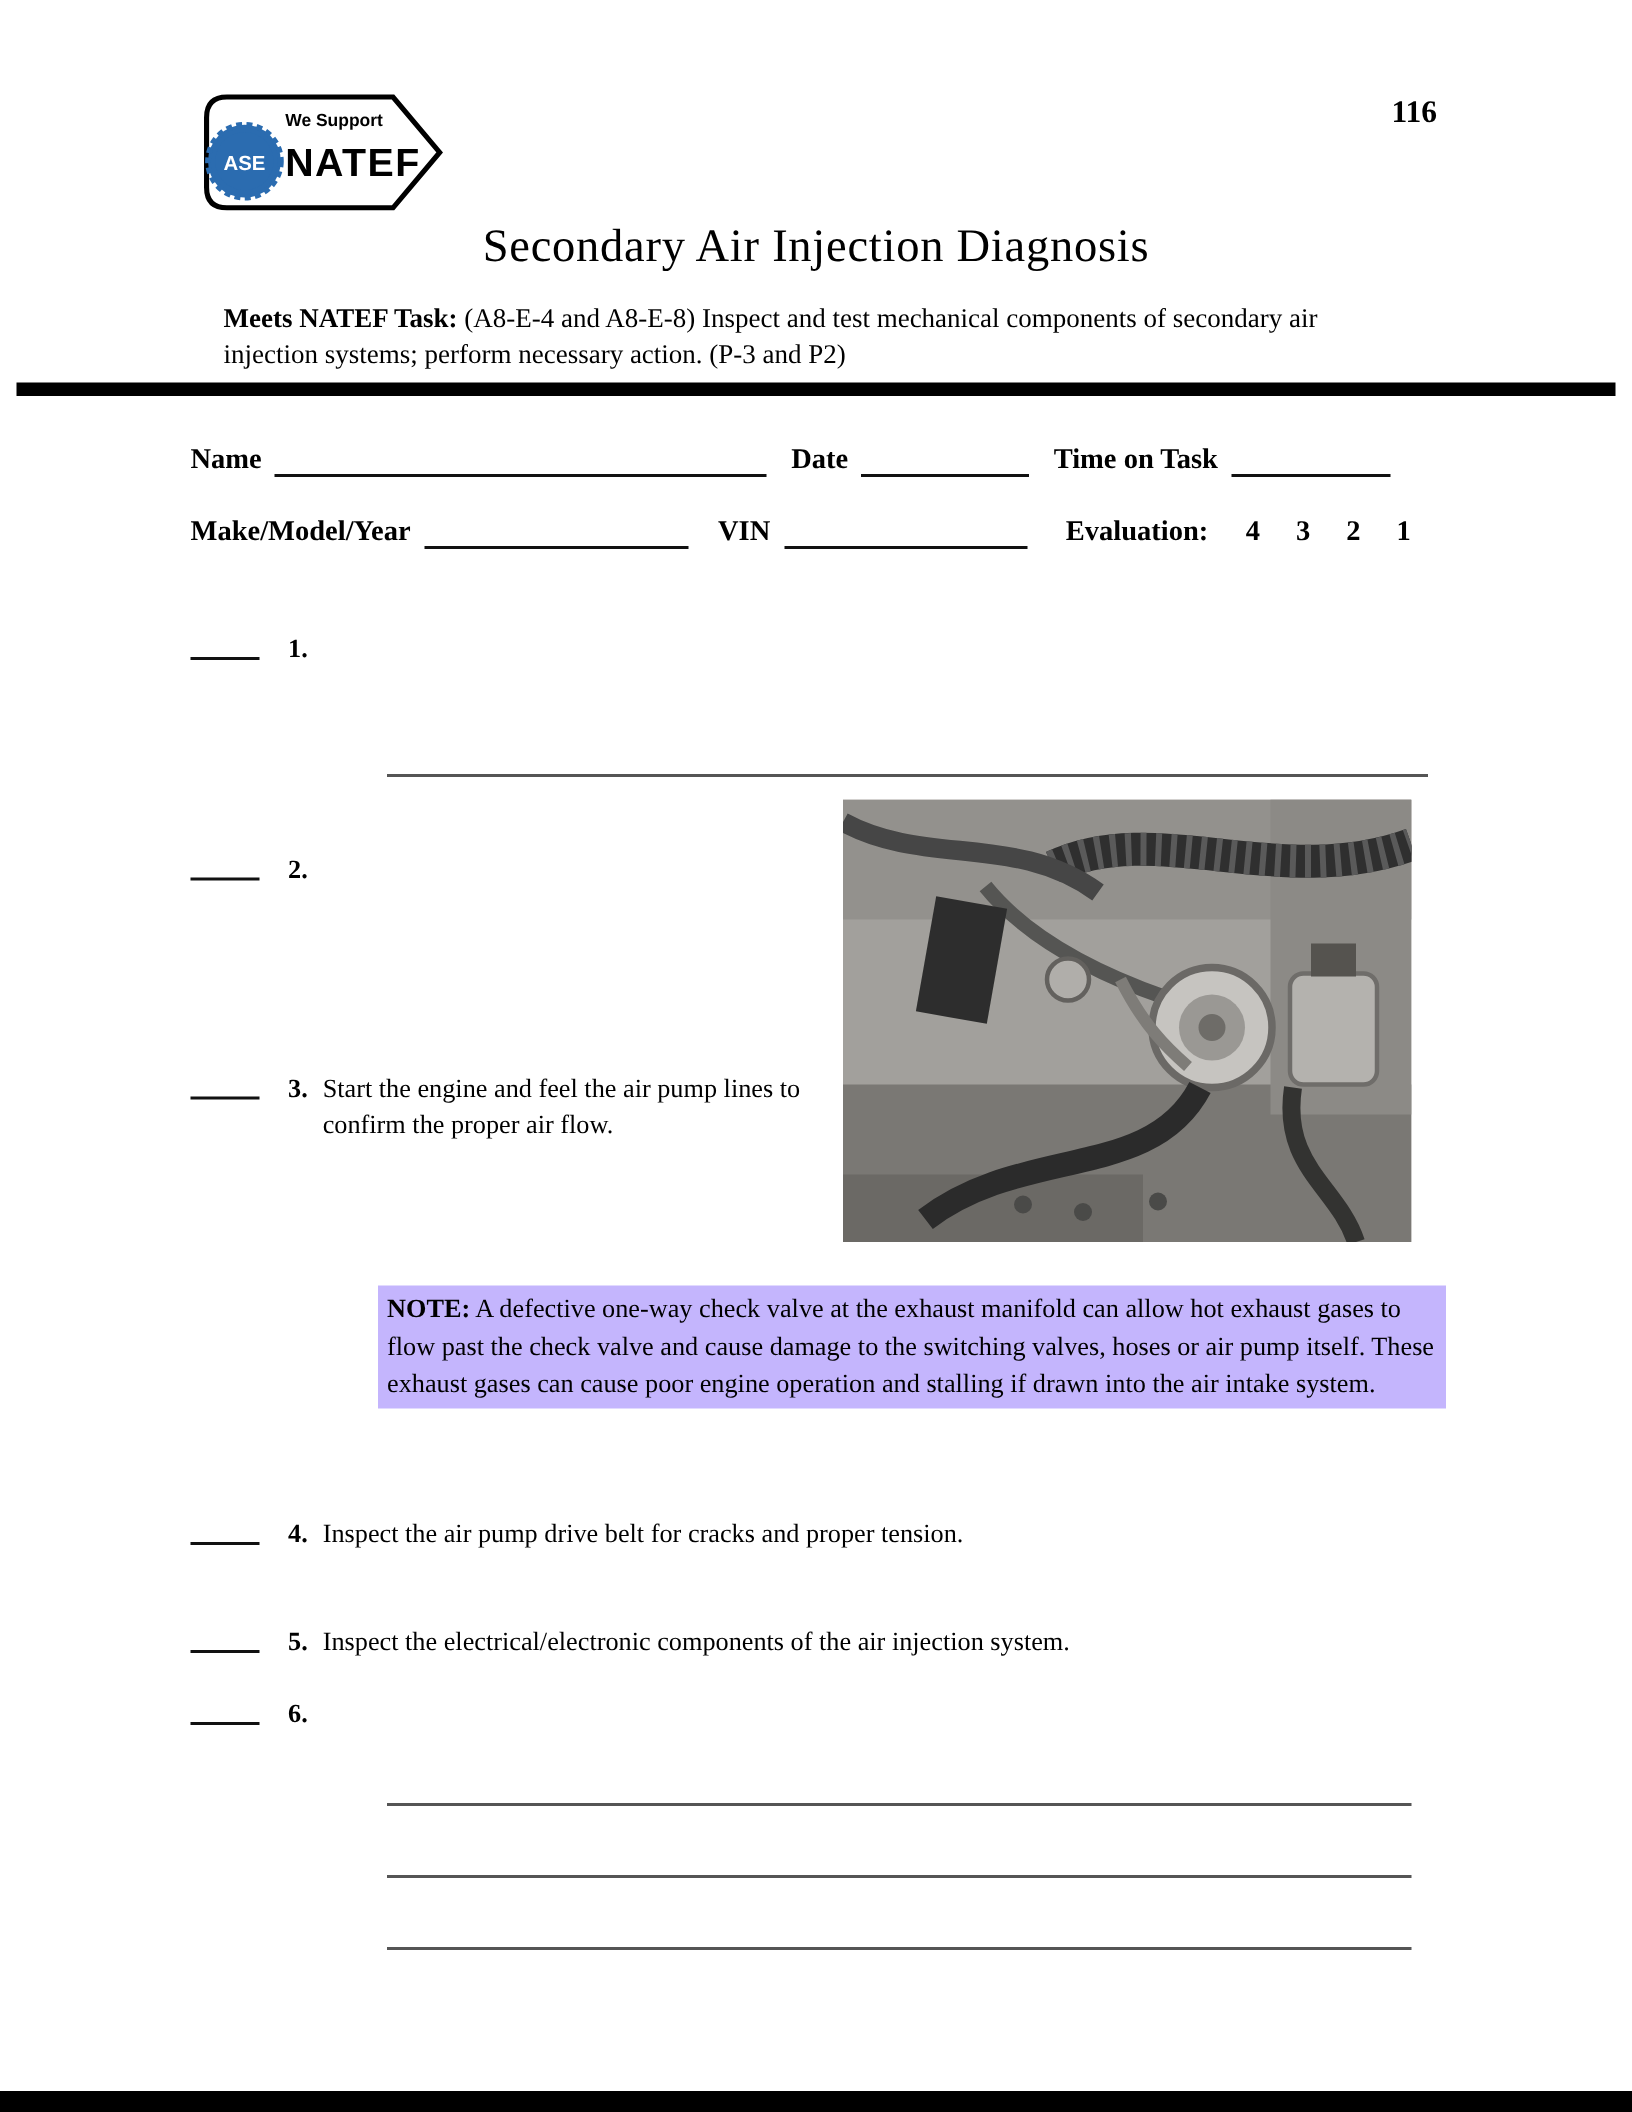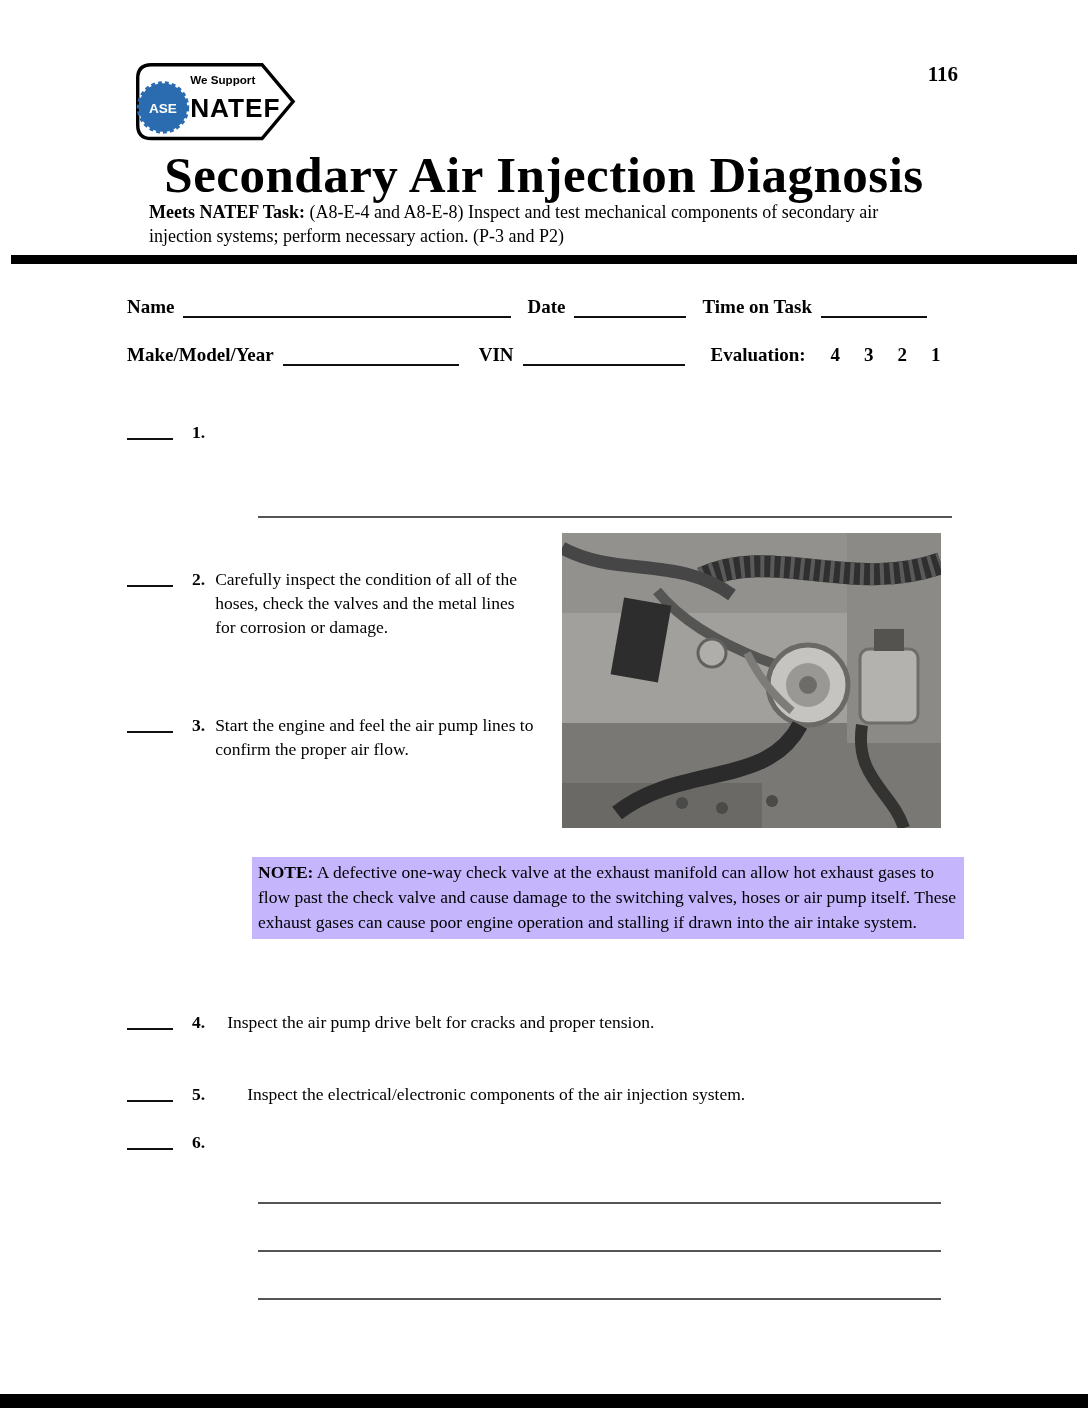--- a/index.html
+++ b/index.html
@@ -26,22 +26,22 @@
     top: 55px;
     width: 170px;
     height: 90px;
   }
   .doc-title {
     position: absolute;
     top: 146px;
     left: 0;
     width: 100%;
     text-align: center;
-    font-size: 51px;
-    font-weight: bold;
+    font-size: 31px;
+    font-weight: normal;
     letter-spacing: 0.5px;
   }
   .doc-subtitle {
     position: absolute;
     top: 200px;
     left: 149px;
     width: 790px;
     text-align: left;
     font-size: 18px;
     line-height: 1.35;
@@ -176,21 +176,20 @@
   <div class="item" style="top:420px;">
     <span class="blank"></span>
     <span class="num">1.</span>
   </div>
 
   <div class="answer-line" style="top:516px; left:258px; width:694px;"></div>
 
   <div class="item" style="top:567px;">
     <span class="blank"></span>
     <span class="num">2.</span>
-    <span class="itext" style="width:312px;">Carefully inspect the condition of all of the hoses, check the valves and the metal lines for corrosion or damage.</span>
   </div>
 
   <div class="item" style="top:713px;">
     <span class="blank"></span>
     <span class="num">3.</span>
     <span class="itext" style="width:330px;">Start the engine and feel the air pump lines to confirm the proper air flow.</span>
   </div>
 
   <div class="photo">
     <svg viewBox="0 0 379 295" preserveAspectRatio="none">
@@ -217,27 +216,27 @@
       <path d="M185,120 C200,150 215,165 230,178" stroke="#7e7c78" stroke-width="8" fill="none"></path>
       <circle cx="150" cy="120" r="14" fill="#b0aeaa" stroke="#63615e" stroke-width="3"></circle>
     </svg>
   </div>
 
   <div class="note"><span class="b">NOTE:</span> <span>A defective one-way check valve at the exhaust manifold can allow hot exhaust gases to flow past the check valve and cause damage to the switching valves, hoses or air pump itself.  These exhaust gases can cause poor engine operation and stalling if drawn into the air intake system.</span></div>
 
   <div class="item" style="top:1010px;">
     <span class="blank"></span>
     <span class="num">4.</span>
-    <span class="itext" style="width:745px;margin-left:12px;">Inspect the air pump drive belt for cracks and proper tension.</span>
+    <span class="itext" style="width:745px;">Inspect the air pump drive belt for cracks and proper tension.</span>
   </div>
 
   <div class="item" style="top:1082px;">
     <span class="blank"></span>
     <span class="num">5.</span>
-    <span class="itext" style="width:745px;margin-left:32px;">Inspect the electrical/electronic components of the air injection system.</span>
+    <span class="itext" style="width:745px;">Inspect the electrical/electronic components of the air injection system.</span>
   </div>
 
   <div class="item" style="top:1130px;">
     <span class="blank"></span>
     <span class="num">6.</span>
   </div>
 
   <div class="answer-line" style="top:1202px; left:258px; width:683px;"></div>
   <div class="answer-line" style="top:1250px; left:258px; width:683px;"></div>
   <div class="answer-line" style="top:1298px; left:258px; width:683px;"></div>

